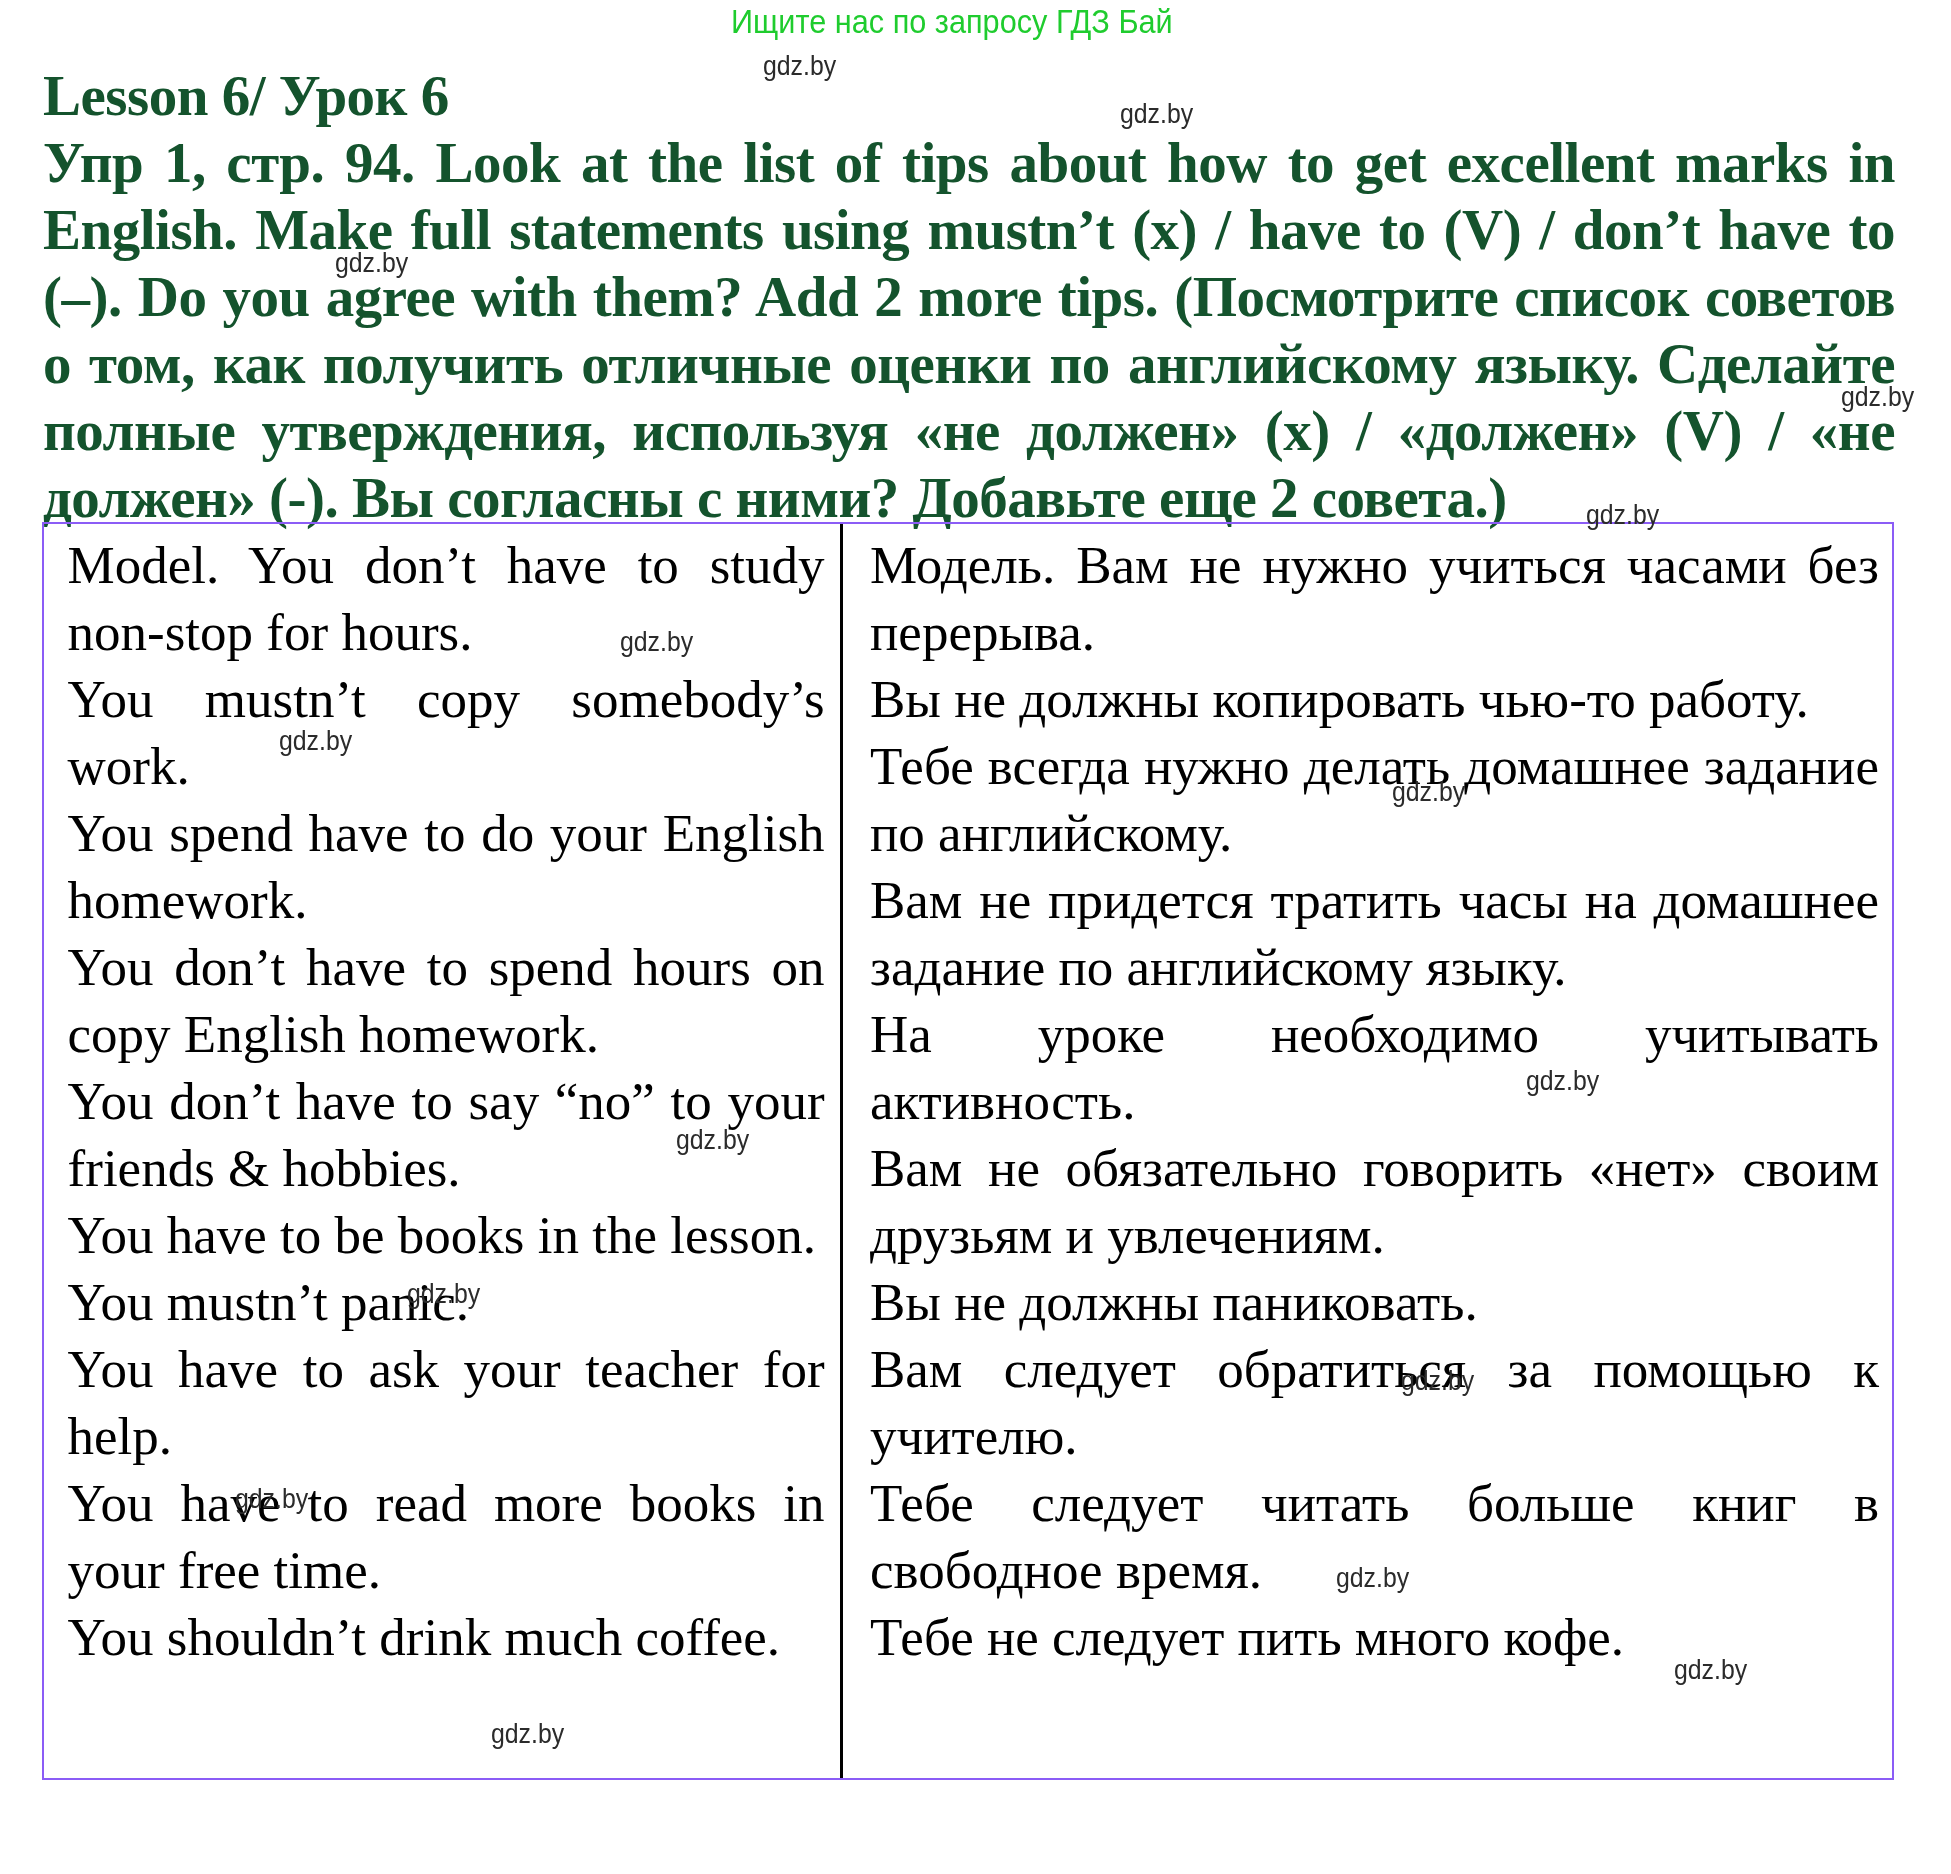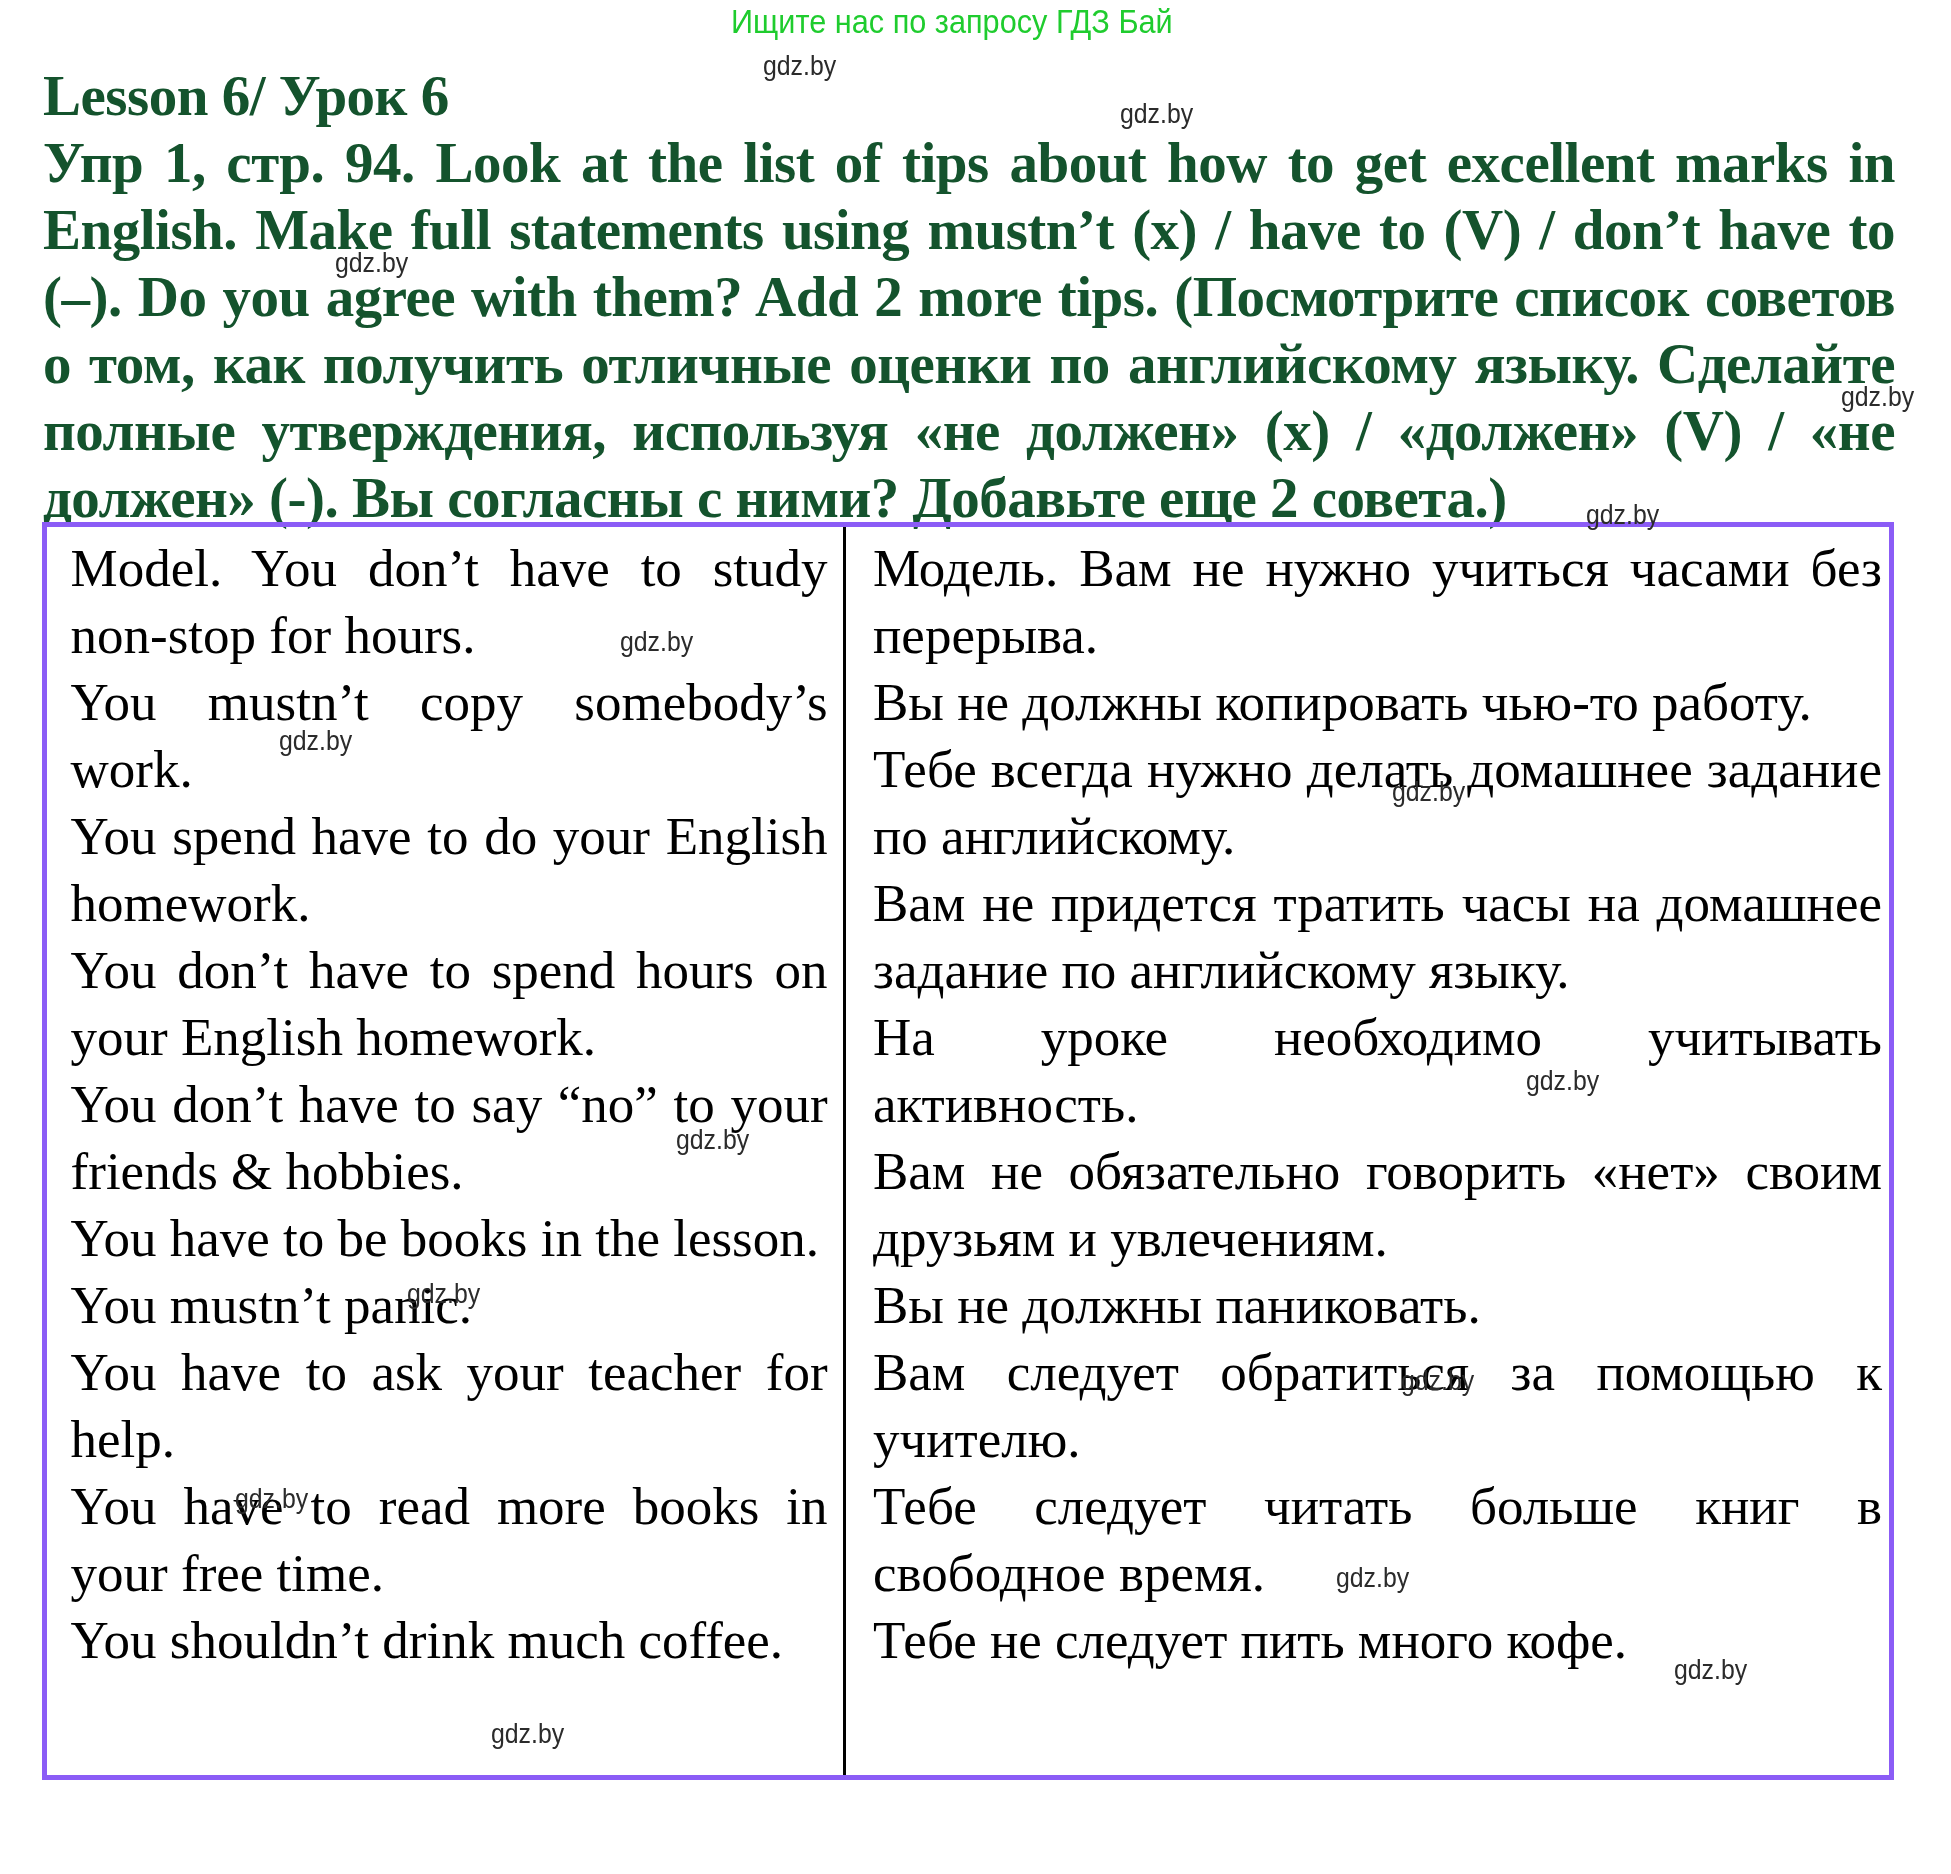--- a/index.html
+++ b/index.html
@@ -11,21 +11,21 @@
   }
   .heading {
     position:absolute; left:43px; width:1852px;
     font-family:"Liberation Serif", serif; font-weight:bold; color:#14532d;
     font-size:57px; line-height:67px; letter-spacing:-0.5px;
   }
   .lesson-title { top:62px; }
   .task { top:129px; text-align:justify; text-align-last:left; }
   .tbl {
     position:absolute; left:42px; top:522px; width:1852px; height:1258px;
-    border:5px solid #8b5cf6; box-sizing:border-box;
+    border:2px solid #8b5cf6; box-sizing:border-box;
   }
   .divider {
     position:absolute; left:796px; top:0; bottom:0; width:3px; background:#000;
   }
   .col {
     position:absolute; top:7.9px;
     font-family:"Liberation Serif", serif; color:#000;
     font-size:53px; line-height:67px;
     text-align:justify; text-align-last:left;
   }
@@ -52,21 +52,21 @@
 
 <div class="heading lesson-title">Lesson 6/ Урок 6</div>
 <div class="heading task">Упр 1, стр. 94. Look at the list of tips about how to get excellent marks in English. Make full statements using mustn’t (x) / have to (V) / don’t have to (–). Do you agree with them? Add 2 more tips. (Посмотрите список советов о том, как получить отличные оценки по английскому языку. Сделайте полные утверждения, используя «не должен» (x) / «должен» (V) / «не должен» (-). Вы согласны с ними? Добавьте еще 2 совета.)</div>
 
 <div class="tbl">
   <div class="divider"></div>
   <div class="col col-left">
     <p>Model. You don’t have to study non-stop for hours.</p>
     <p>You mustn’t copy somebody’s work.</p>
     <p>You spend have to do your English homework.</p>
-    <p>You don’t have to spend hours on your English homework.</p>
+    <p>You don’t have to spend hours on copy English homework.</p>
     <p>You don’t have to say “no” to your friends &amp; hobbies.</p>
     <p>You have to be books in the lesson.</p>
     <p>You mustn’t panic.</p>
     <p>You have to ask your teacher for help.</p>
     <p>You have to read more books in your free time.</p>
     <p>You shouldn’t drink much coffee.</p>
   </div>
   <div class="col col-right">
     <p>Модель. Вам не нужно учиться часами без перерыва.</p>
     <p>Вы не должны копировать чью-то работу.</p>

